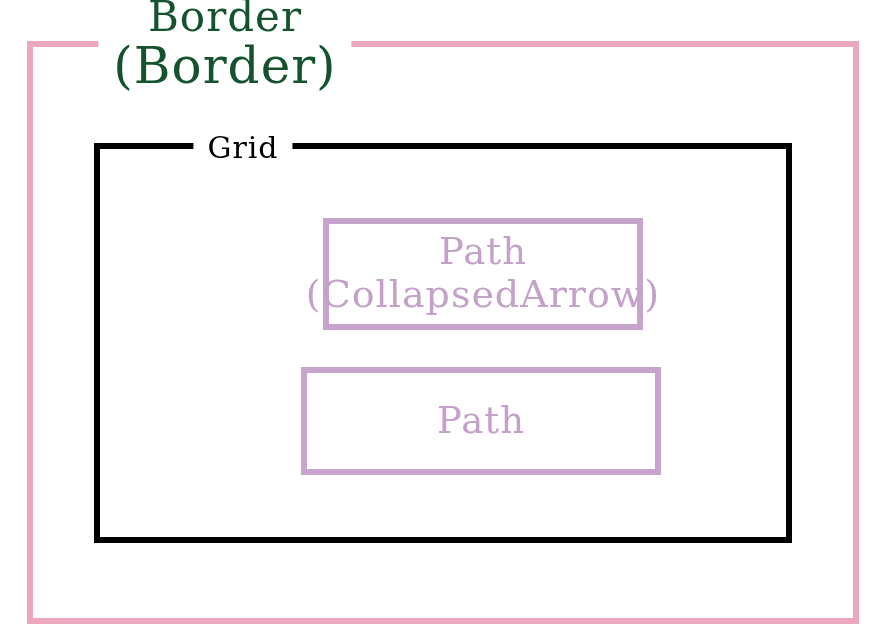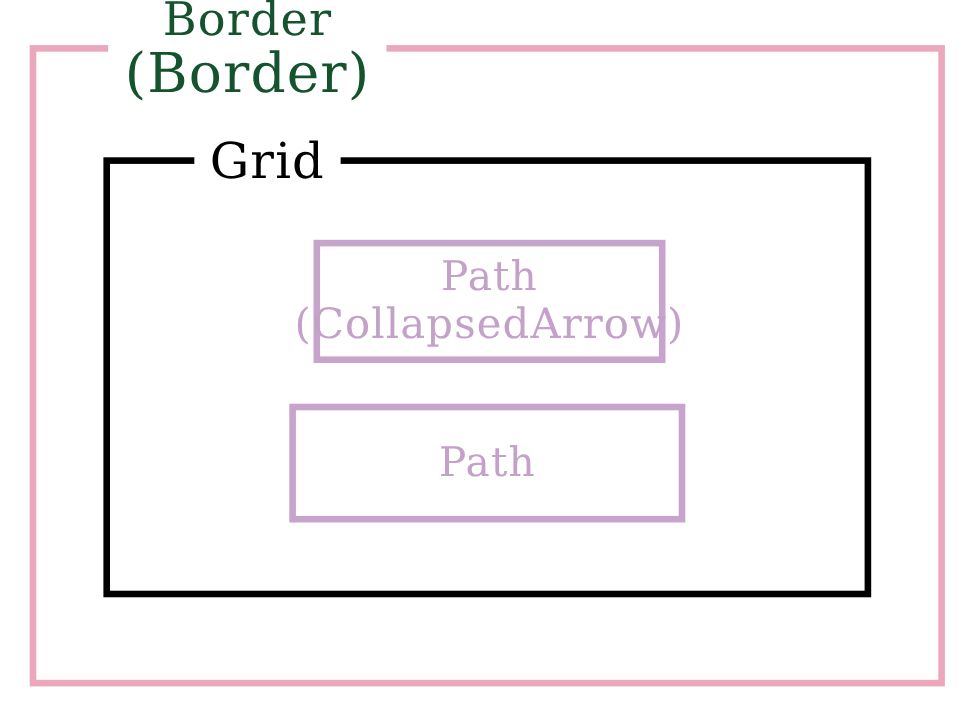--- a/index.html
+++ b/index.html
@@ -39,20 +39,21 @@
   
   .path-box {
     border: 6px solid #c7a4cb;
     color: #c3a1c8;
     display: flex;
     flex-direction: column;
     align-items: center;
     justify-content: center;
     text-align: center;
     letter-spacing: 1px;
+    margin-left: 38px;
   }
   .path-box.collapsed {
     left: 285px;
     top: 218px;
     width: 320px;
     height: 112px;
   }
   .path-box.expanded {
     left: 263px;
     top: 367px;
@@ -88,21 +89,21 @@
   }
   .border-label .sub {
     font-size: 50px;
     line-height: 1.1;
   }
   .grid-label {
     left: 243px;
     top: 147px;
     padding: 0 14px;
     color: #000000;
-    font-size: 45px;
+    font-size: 30px;
     line-height: 1.1;
   }
 </style>
 </head>
 <body>
 
 <div class="canvas">
 
   <div class="box border-box"></div>
 

